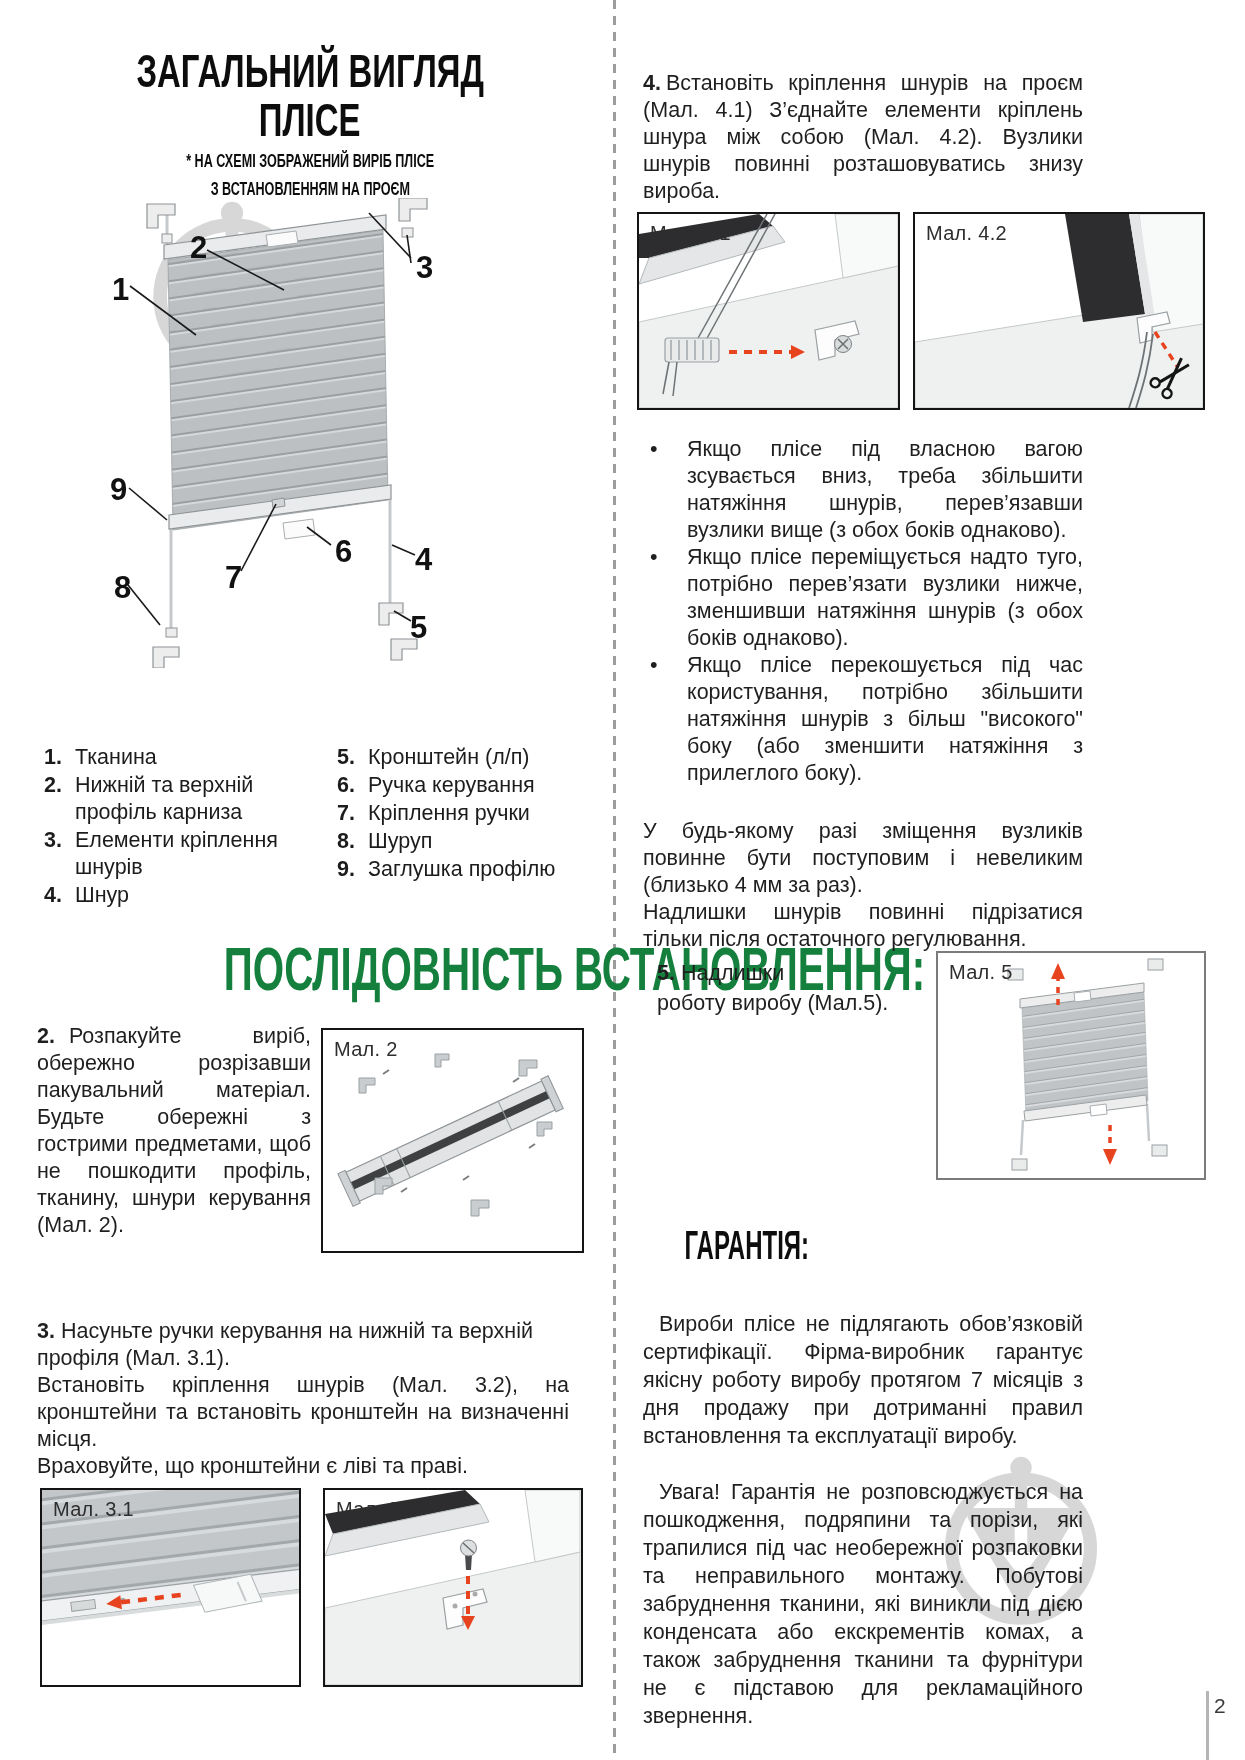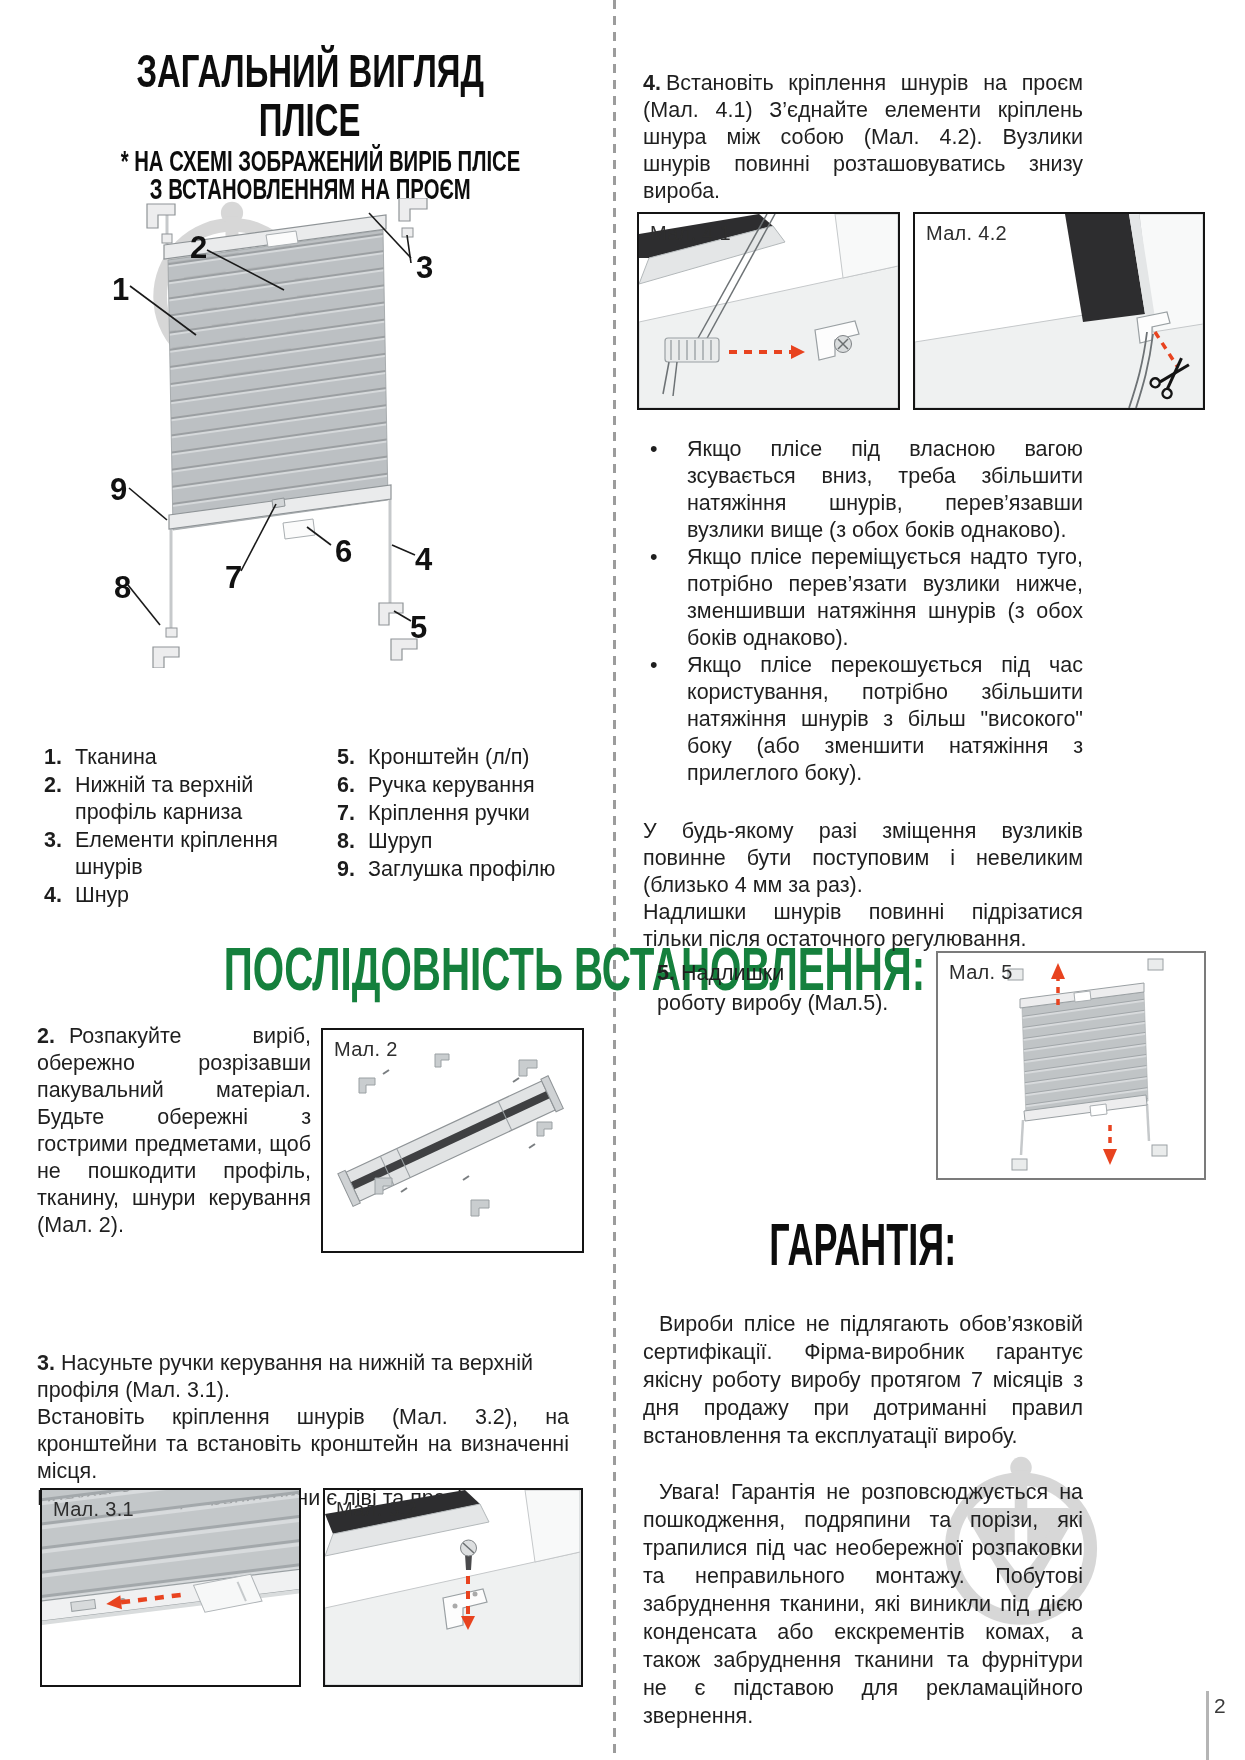--- a/index.html
+++ b/index.html
@@ -6,23 +6,23 @@
   body{
     width:1245px;height:1760px;position:relative;background:#ffffff;overflow:hidden;
     font-family:"Liberation Sans",sans-serif;color:#1c1c1c;
     -webkit-font-smoothing:antialiased;
   }
   .abs{position:absolute;}
   .cond{display:inline-block;transform:scaleX(.70);transform-origin:50% 50%;white-space:nowrap;}
   .cond65{display:inline-block;transform:scaleX(.65);transform-origin:50% 50%;white-space:nowrap;}
   .cond60{display:inline-block;transform:scaleX(.60);transform-origin:50% 50%;white-space:nowrap;}
   .bigtitle{font-weight:700;font-size:47px;line-height:49px;text-align:center;color:#0d0d0d;}
-  .subtitle{font-weight:700;font-size:29px;line-height:28px;text-align:center;color:#0d0d0d;}
+  .subtitle{font-weight:700;font-size:18px;line-height:28px;text-align:center;color:#0d0d0d;}
   .sechead{font-weight:700;font-size:62px;line-height:50px;text-align:center;color:#15803d;}
-  .warrhead{font-weight:700;font-size:60px;line-height:54px;text-align:center;color:#0d0d0d;}
+  .warrhead{font-weight:700;font-size:40px;line-height:54px;color:#0d0d0d;}
   .body{font-size:21.5px;line-height:27px;color:#1f1f1f;margin:0;}
   .j{text-align:justify;}
   .figbox{position:absolute;border:2.5px solid #141414;background:transparent;}
   .figbox-lt{position:absolute;border:2px solid #7b7b7b;background:transparent;}
   .figlabel{position:absolute;left:11px;top:8px;font-size:20px;color:#2e2e2e;letter-spacing:.3px;}
   .figsvg{position:absolute;left:0;top:0;width:100%;height:100%;}
   .litem{display:flex;margin-bottom:1px;}
   .lnum{flex:none;width:31px;font-weight:700;}
   .ltext{flex:1;}
   .legend{font-size:21.5px;line-height:27px;}
@@ -203,21 +203,21 @@
       <line x1="60" y1="44" x2="66" y2="40"></line>
         <line x1="190" y1="52" x2="196" y2="48"></line>
       <line x1="206" y1="118" x2="212" y2="114"></line>
         <line x1="78" y1="162" x2="84" y2="158"></line>
       <line x1="140" y1="150" x2="146" y2="146"></line>
     </g>
   </svg>
   <div class="figlabel">Мал. 2</div>
 </div>
 
-<div class="abs" style="left:37px;top:1318px;width:532px;margin-top:32px;">
+<div class="abs" style="left:37px;top:1318px;width:532px;">
   <p class="body"><b style="margin-right:6px;">3.</b><span>Насуньте ручки керування на нижній та верхній профіля (Мал. 3.1).</span></p>
   <p class="body j"><span>Встановіть кріплення шнурів (Мал. 3.2), на кронштейни та встановіть кронштейн на визначенні місця.</span></p>
   <p class="body"><span>Враховуйте, що кронштейни є ліві та праві.</span></p>
 </div>
 
 <div class="figbox" style="left:40px;top:1488px;width:257px;height:195px;">
   <svg class="figsvg" viewBox="0 0 257 195" preserveAspectRatio="none">
     <defs>
       <pattern id="pleatsB" width="10" height="24" patternUnits="userSpaceOnUse">
         <rect x="0" y="0" width="10" height="17" fill="#c3c7c9"></rect>

